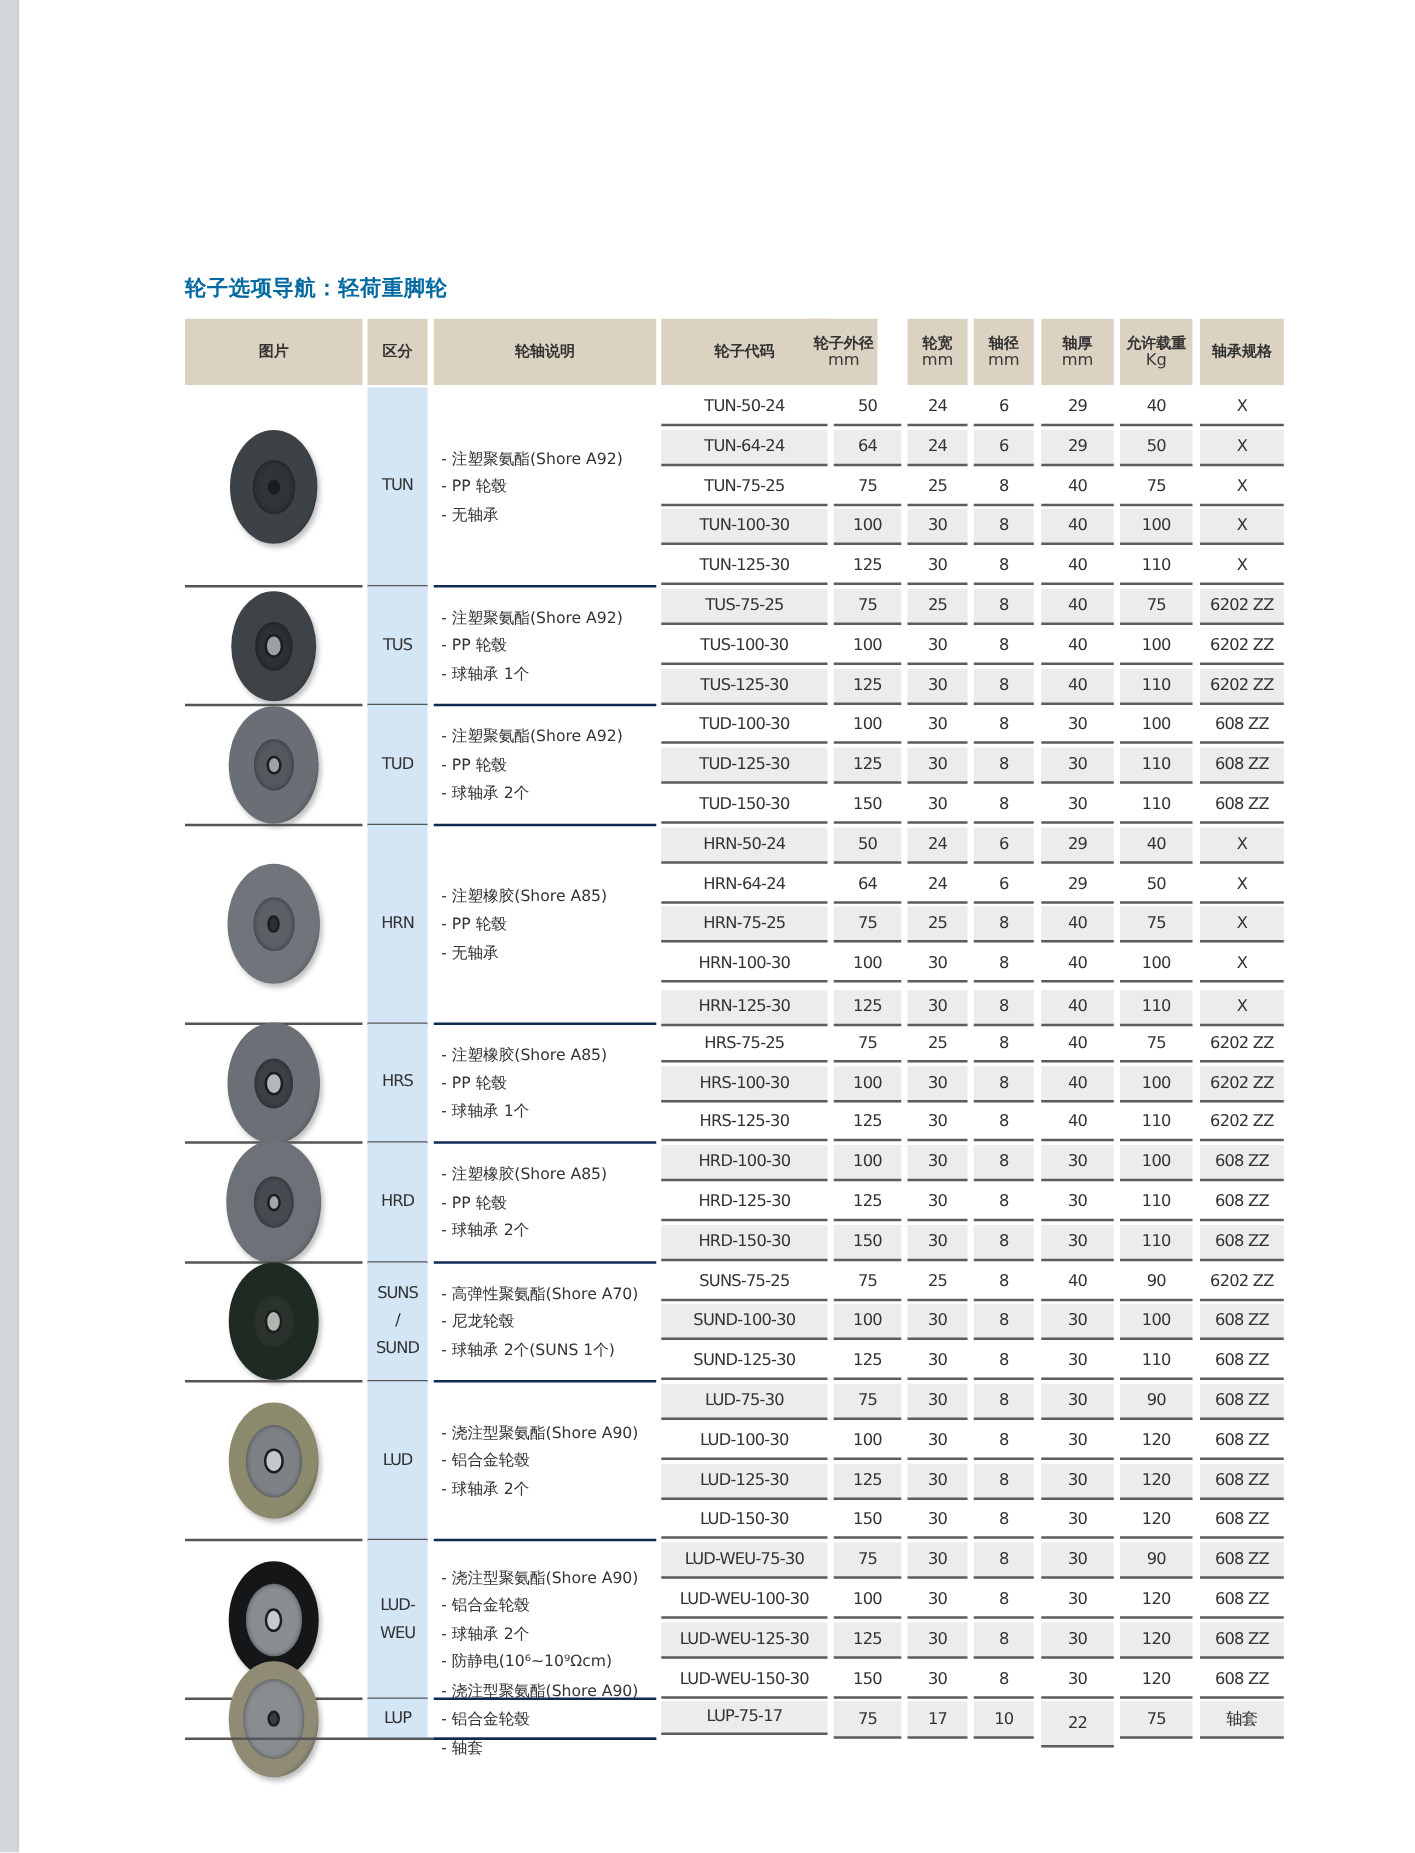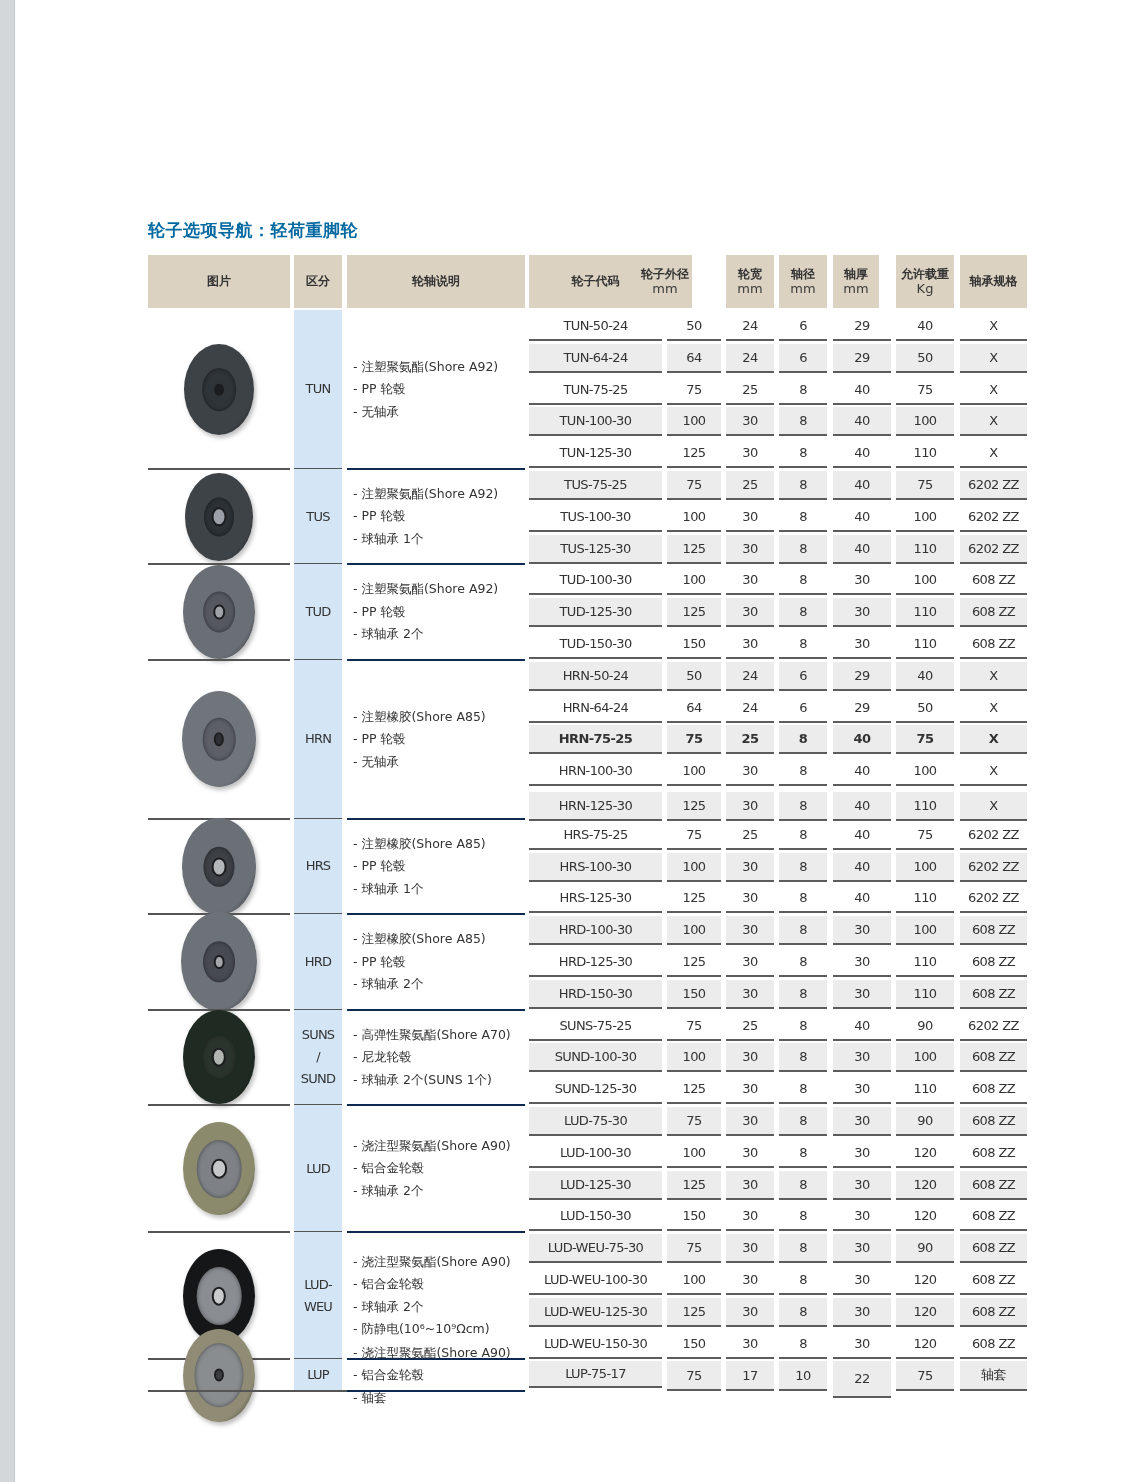--- a/index.html
+++ b/index.html
@@ -53,33 +53,33 @@
     </div>
   <div class="hdr" style="left:146px;width:48px;">
       <span>区分</span>
     </div>
   <div class="hdr" style="left:199px;width:178px;">
       <span>轮轴说明</span>
     </div>
   <div class="hdr" style="left:381px;width:133px;">
       <span>轮子代码</span>
     </div>
-  <div class="hdr" style="left:490px;width:54px;">
+  <div class="hdr" style="left:500px;width:54px;">
       <span>轮子外径</span>
       <span class="unit">mm</span>
     </div>
   <div class="hdr" style="left:578px;width:48px;">
       <span>轮宽</span>
       <span class="unit">mm</span>
     </div>
   <div class="hdr" style="left:631px;width:48px;">
       <span>轴径</span>
       <span class="unit">mm</span>
     </div>
-  <div class="hdr" style="left:685px;width:46px;">
+  <div class="hdr" style="left:685px;width:58px;">
       <span>轴厚</span>
       <span class="unit">mm</span>
     </div>
   <div class="hdr" style="left:748px;width:58px;">
       <span>允许载重</span>
       <span class="unit">Kg</span>
     </div>
   <div class="hdr" style="left:812px;width:67px;">
       <span>轴承规格</span>
     </div>
@@ -267,21 +267,21 @@
         </div>
         <div class="row" style="top: 31.8px;">
           <div class="cell c-code">HRN-64-24</div>
           <div class="cell c-dia">64</div>
           <div class="cell c-wid">24</div>
           <div class="cell c-axl">6</div>
           <div class="cell c-hub">29</div>
           <div class="cell c-load">50</div>
           <div class="cell c-brg">X</div>
         </div>
-        <div class="row shaded" style="top: 63.6px; font-weight: bold;">
+        <div class="row shaded" style="top: 63.6px;">
           <div class="cell c-code">HRN-75-25</div>
           <div class="cell c-dia">75</div>
           <div class="cell c-wid">25</div>
           <div class="cell c-axl">8</div>
           <div class="cell c-hub">40</div>
           <div class="cell c-load">75</div>
           <div class="cell c-brg">X</div>
         </div>
         <div class="row" style="top: 95.4px;">
           <div class="cell c-code">HRN-100-30</div>

